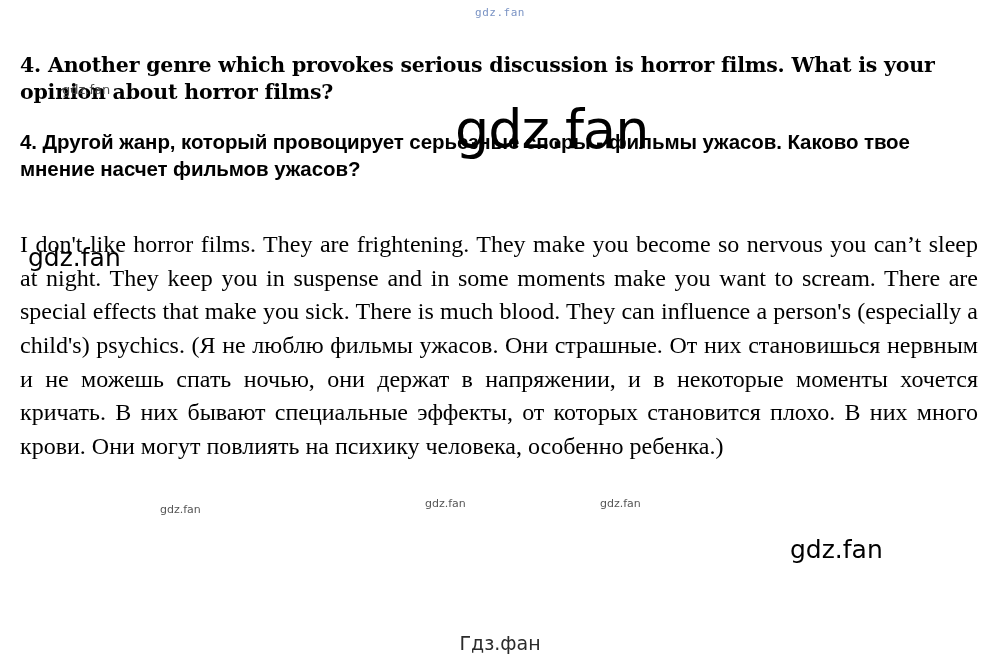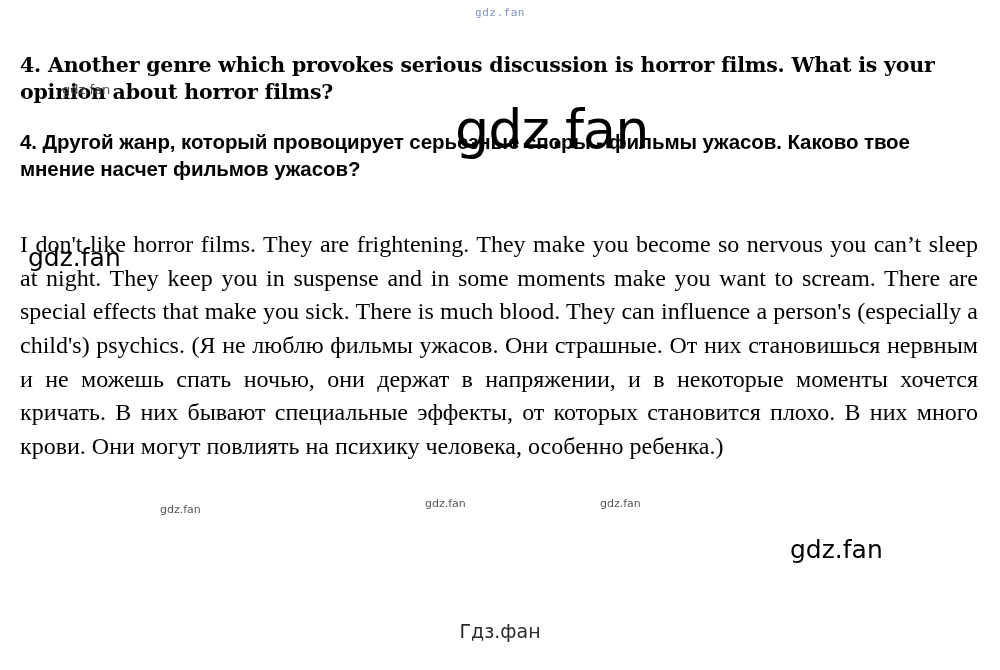--- a/index.html
+++ b/index.html
@@ -64,21 +64,21 @@
     font-family: "Liberation Serif", serif;
     font-size: 24px;
     line-height: 1.40;
     text-align: justify;
     text-justify: inter-word;
   }
 
   
   .footer {
     position: absolute;
-    bottom: 28px;
+    bottom: 16px;
     left: 0;
     width: 100%;
     text-align: center;
     font-family: "DejaVu Sans", sans-serif;
     font-size: 19px;
     color: #2b2b2b;
   }
 
   
   .wm {

